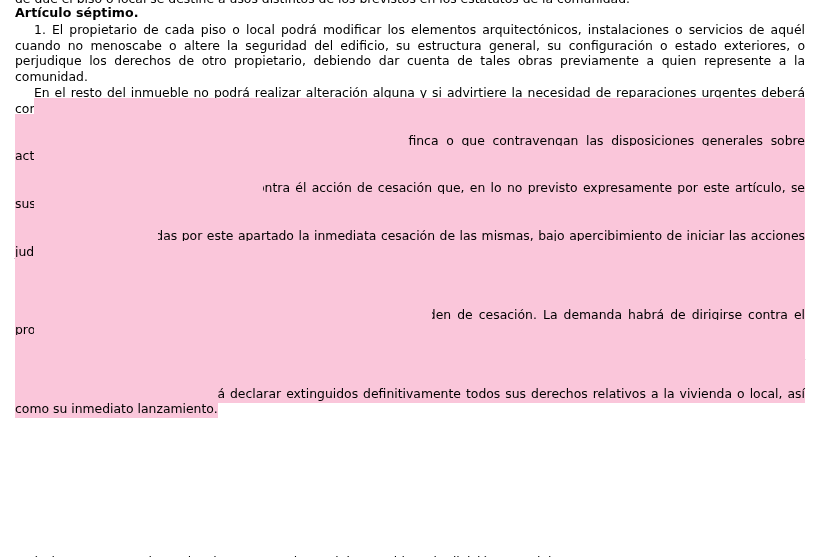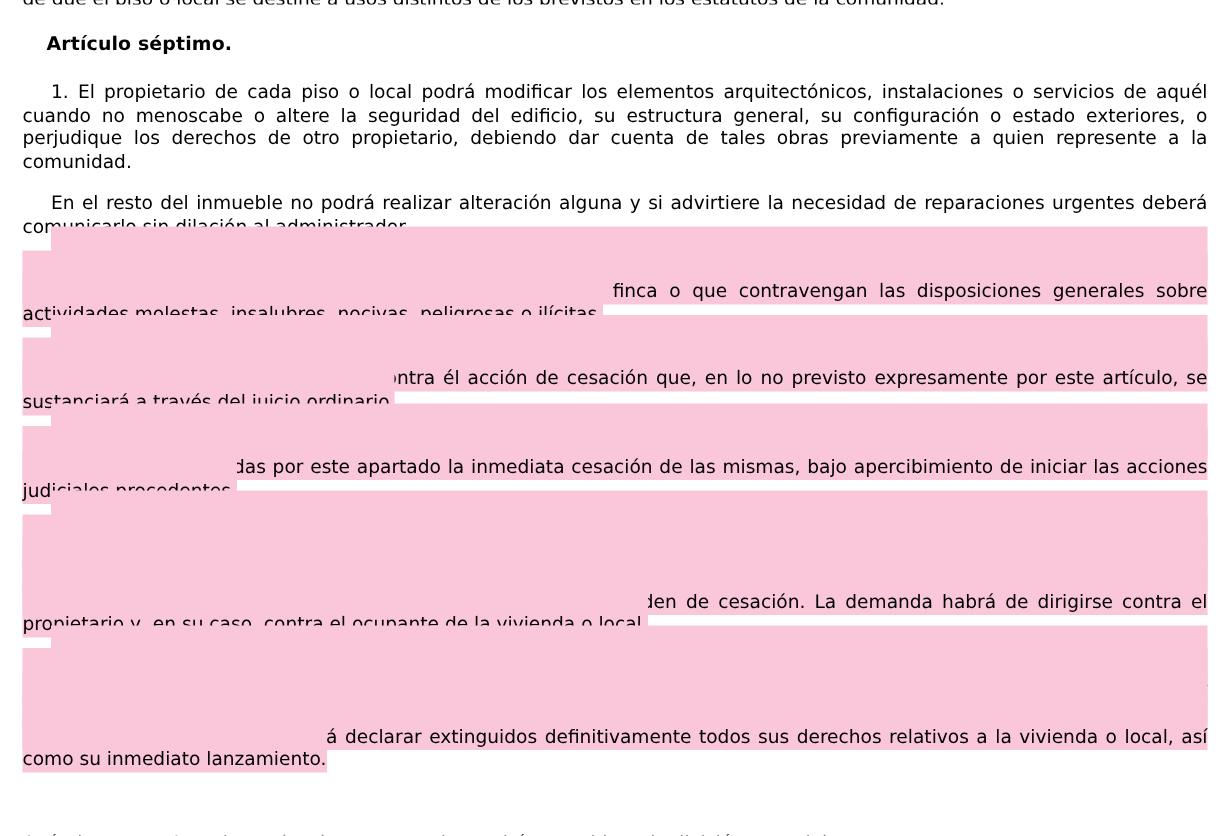--- a/index.html
+++ b/index.html
@@ -34,42 +34,42 @@
     height: 12px;
     overflow: hidden;
     font-size: 12.4px;
     line-height: 15.6px;
     text-align: justify;
     color: #000;
     white-space: nowrap;
   }
 
   .doc-title {
-    margin: 16px;
+    margin: 0;
     padding-top: 4px;
     font-size: 12.6px;
     line-height: 17px;
     font-weight: bold;
     letter-spacing: 0.1px;
   }
 
   p.para {
     margin: 0;
     padding: 0;
     font-size: 12.4px;
     line-height: 15.55px;
     text-align: justify;
     text-justify: inter-word;
     text-indent: 19px;
     -webkit-hyphens: none;
     hyphens: none;
   }
 
   p.para.gap {
-    margin-top: 12px;
+    margin-top: 1px;
   }
 
   
   p.para.hl > span.txt {
     background-color: #fac6da;
     box-decoration-break: clone;
     -webkit-box-decoration-break: clone;
     padding: 19px 0 2px 0;
   }
 

